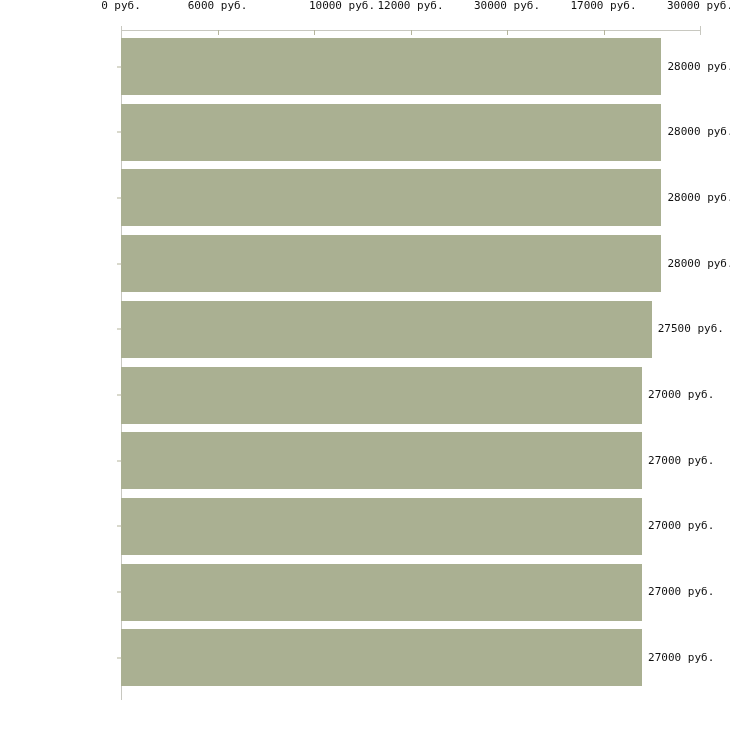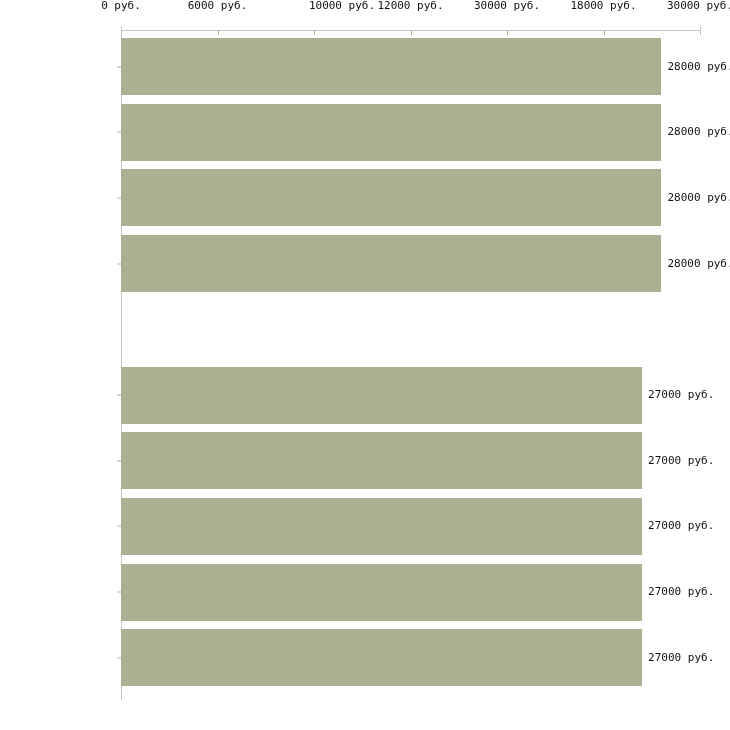--- a/index.html
+++ b/index.html
@@ -120,21 +120,21 @@
       <div class="tick-label" style="left: 121px;">0 руб.</div>
       <div class="tick" style="left: 217.5px;"></div>
       <div class="tick-label" style="left: 217.5px;">6000 руб.</div>
       <div class="tick" style="left: 314px;"></div>
       <div class="tick-label" style="left: 314px; margin-left: 28px;">10000 руб.</div>
       <div class="tick" style="left: 410.5px;"></div>
       <div class="tick-label" style="left: 410.5px;">12000 руб.</div>
       <div class="tick" style="left: 507px;"></div>
       <div class="tick-label" style="left: 507px;">30000 руб.</div>
       <div class="tick" style="left: 603.5px;"></div>
-      <div class="tick-label" style="left: 603.5px;">18000 руб.</div>
+      <div class="tick-label" style="left: 603.5px;">17000 руб.</div>
       <div class="axis-cap" style="left: 700px;"></div>
       <div class="tick-label" style="left: 700px;">30000 руб.</div>
     </div>
 
   <div id="plot-area">
     <div class="y-axis-line"></div>
   <div class="bar-row" style="top: 8px; height: 57px;">
         <div class="bar" style="width: 540.4px; background: rgb(170, 176, 146);"></div>
         <div class="cat-tick"></div>
         <div class="value-label" style="left: 667.4px;">28000 руб.</div>
@@ -146,20 +146,25 @@
       </div>
       <div class="bar-row" style="top: 139.4px; height: 57px;">
         <div class="bar" style="width: 540.4px; background: rgb(170, 176, 146);"></div>
         <div class="cat-tick"></div>
         <div class="value-label" style="left: 667.4px;">28000 руб.</div>
       </div>
       <div class="bar-row" style="top: 205.1px; height: 57px;">
         <div class="bar" style="width: 540.4px; background: rgb(170, 176, 146);"></div>
         <div class="cat-tick"></div>
         <div class="value-label" style="left: 667.4px;">28000 руб.</div>
+      </div>
+      <div class="bar-row" style="top: 270.8px; height: 57px;">
+        <div class="bar" style="width: 530.75px; background: rgb(170, 176, 146);"></div>
+        <div class="cat-tick"></div>
+        <div class="value-label" style="left: 657.75px;">27500 руб.</div>
       </div>
       <div class="bar-row" style="top: 336.5px; height: 57px;">
         <div class="bar" style="width: 521.1px; background: rgb(170, 176, 146);"></div>
         <div class="cat-tick"></div>
         <div class="value-label" style="left: 648.1px;">27000 руб.</div>
       </div>
       <div class="bar-row" style="top: 402.2px; height: 57px;">
         <div class="bar" style="width: 521.1px; background: rgb(170, 176, 146);"></div>
         <div class="cat-tick"></div>
         <div class="value-label" style="left: 648.1px;">27000 руб.</div>

